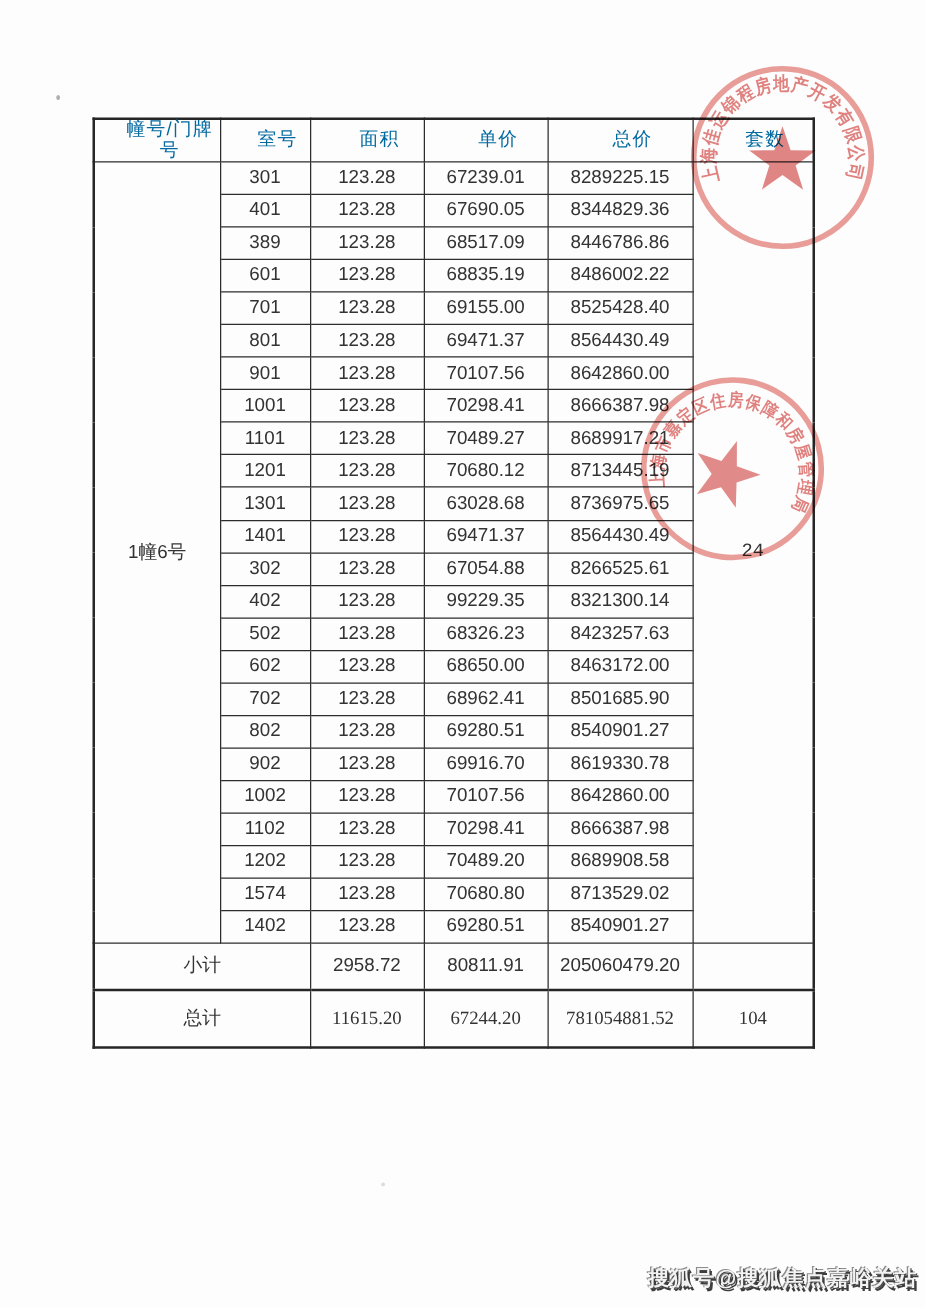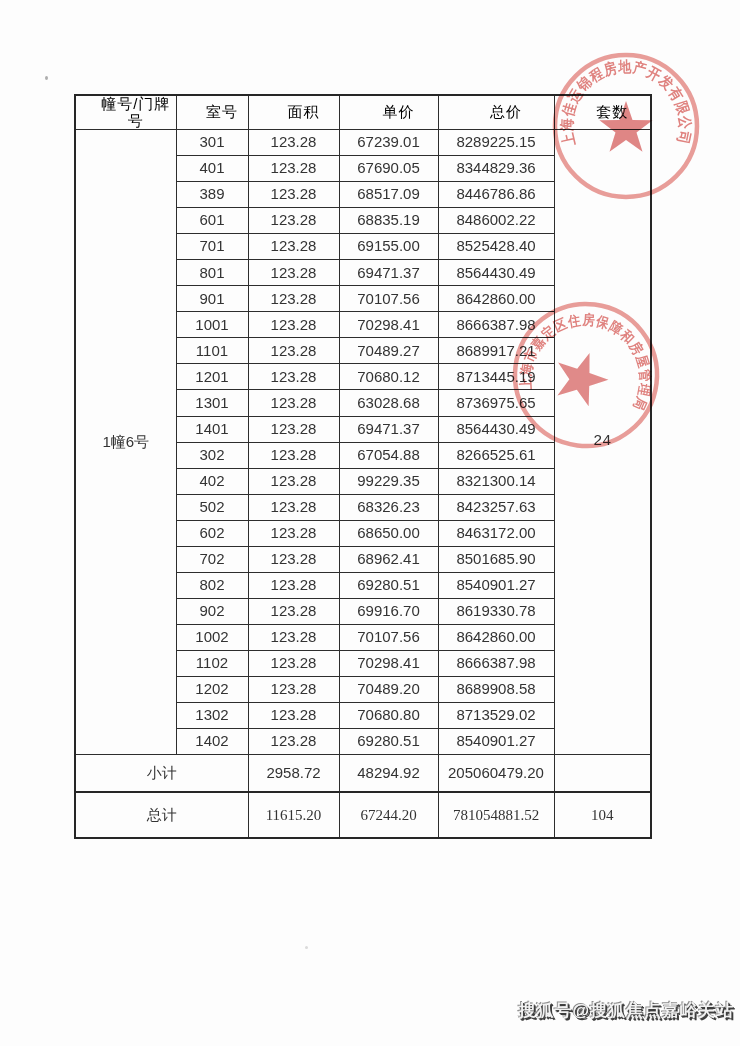--- a/index.html
+++ b/index.html
@@ -16,21 +16,21 @@
     border-collapse:collapse;table-layout:fixed;
     border:2.5px solid #262626;
   }
   .price-table th,.price-table td{
     border:1.6px solid #2d2d2d;
     text-align:center;vertical-align:middle;
     font-size:15px;color:#333;padding:0;line-height:1.1;
     font-weight:normal;
   }
   .price-table thead tr{height:32px;}
-  .price-table th{color:#000000;letter-spacing:1px;padding-left:20px;}
+  .price-table th{color:#0369a1;letter-spacing:1px;padding-left:20px;}
   .building-cell{font-weight:bold;font-size:15px;color:#222;margin-top:8px;}
   .units-cell{font-size:15px;font-family:Liberation Mono, monospace;}
   tr.subtotal-row{height:25px;}
   tr.total-row{height:31px;}
   tr.total-row td{border-top:2.2px solid #262626;font-family:Liberation Serif, serif;}
 
   
   .seal{
     position:absolute;mix-blend-mode:multiply;opacity:.78;
     pointer-events:none;
@@ -38,21 +38,21 @@
   .seal svg{display:block;}
   .seal-1{left:541px;top:41px;width:170px;height:170px;}
   .seal-2{left:501px;top:290px;width:170px;height:170px;transform:rotate(7deg);}
   .seal-text{
     font-family:"DejaVu Sans",sans-serif;font-size:15px;font-weight:bold;
     fill:#d9605c;letter-spacing:1px;
   }
 
   
   .watermark{
-    position:absolute;right:6px;bottom:24px;
+    position:absolute;right:6px;bottom:12px;
     font-size:17px;font-weight:bold;letter-spacing:1px;
     color:#f2f2f2;
     text-shadow:2px 2px 0 #3d3d3d,1px 1px 0 #4a4a4a,-1px -1px 0 #8d8d8d;
   }
 
   
   .speck{position:absolute;background:#9a9a9a;border-radius:50%;}
   .speck-1{left:45px;top:76px;width:3px;height:4px;opacity:.8;}
   .speck-2{left:305px;top:946px;width:3px;height:3px;opacity:.35;}
 </style>
@@ -212,37 +212,37 @@
           <td>70298.41</td>
           <td>8666387.98</td>
         </tr>
         <tr>
           <td>1202</td>
           <td>123.28</td>
           <td>70489.20</td>
           <td>8689908.58</td>
         </tr>
         <tr>
-          <td>1302</td>
+          <td>1574</td>
           <td>123.28</td>
           <td>70680.80</td>
           <td>8713529.02</td>
         </tr>
         <tr>
           <td>1402</td>
           <td>123.28</td>
           <td>69280.51</td>
           <td>8540901.27</td>
         </tr>
       </tbody>
     <tbody>
       <tr class="subtotal-row">
         <td colspan="2">小计</td>
         <td>2958.72</td>
-        <td>48294.92</td>
+        <td>80811.91</td>
         <td>205060479.20</td>
         <td></td>
       </tr>
       <tr class="total-row">
         <td colspan="2">总计</td>
         <td>11615.20</td>
         <td>67244.20</td>
         <td>781054881.52</td>
         <td>104</td>
       </tr>

